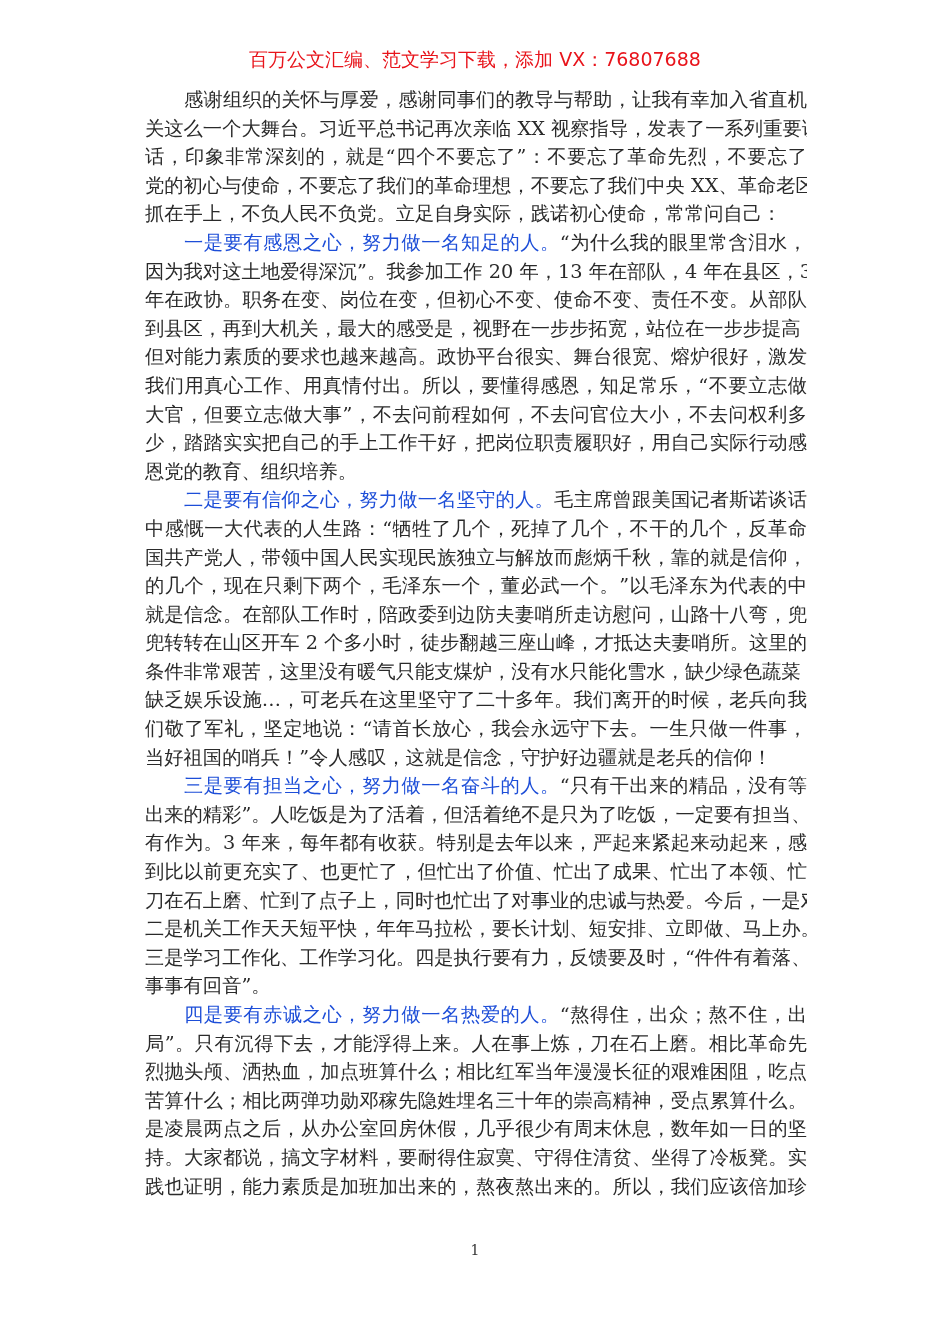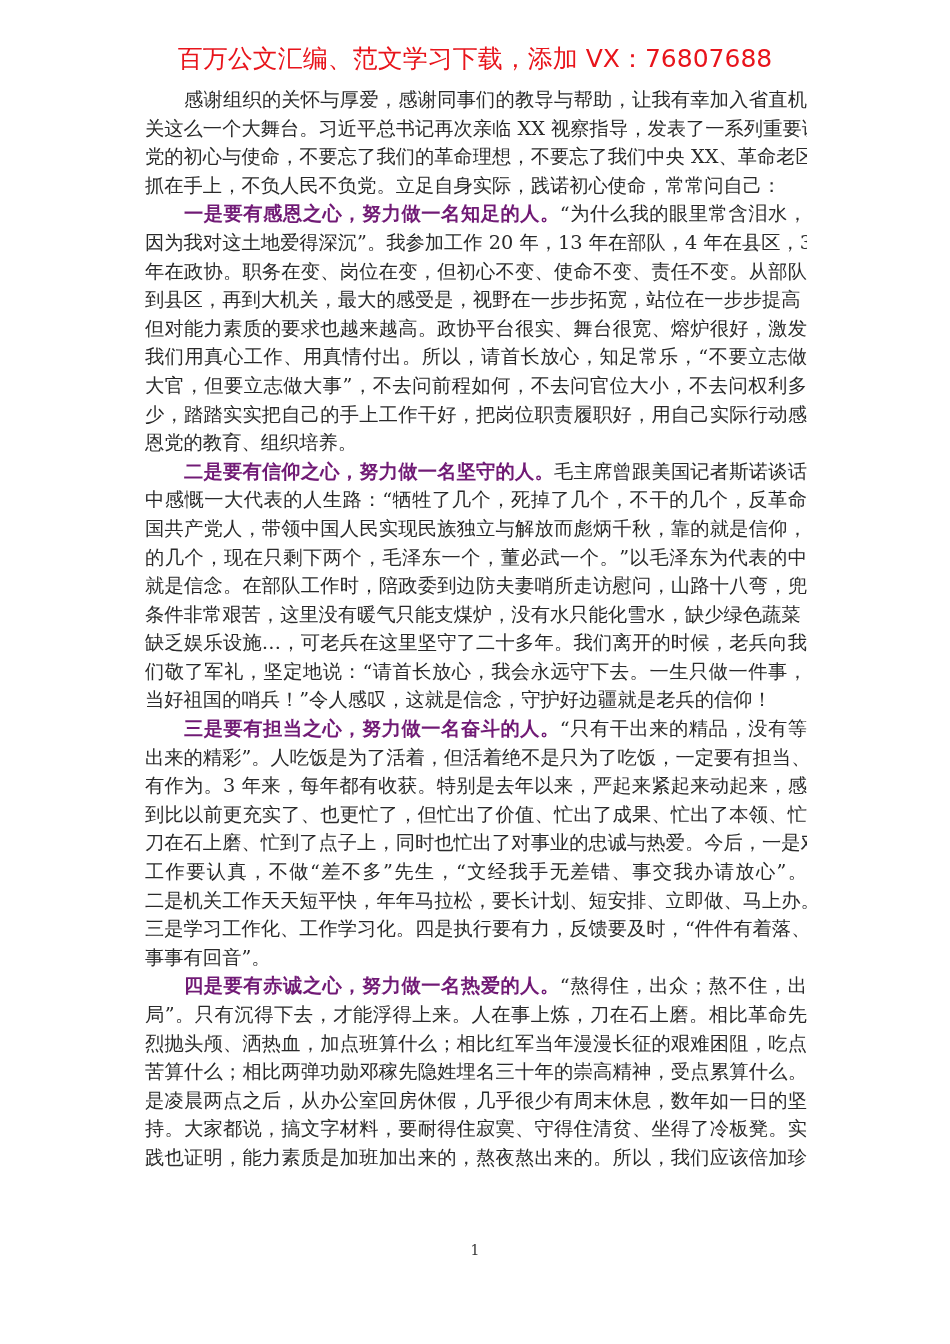--- a/index.html
+++ b/index.html
@@ -1,78 +1,79 @@
 <!DOCTYPE html>
 <html><head>
 <meta charset="utf-8">
 <style>
   html, body { margin:0; padding:0; background:#ffffff; }
   body { width:950px; height:1344px; position:relative; overflow:hidden; }
   .header {
     position:absolute; left:0; top:46px; width:950px; text-align:center;
-    color:#e8141b; font-family:"DejaVu Sans", sans-serif; font-size:25px; line-height:26px;
+    color:#e8141b; font-family:"DejaVu Sans", sans-serif; font-size:19px; line-height:26px;
   }
   .body {
     position:absolute; left:145px; top:86px; width:662px;
     font-family:"DejaVu Serif", serif; font-size:19.3px; color:#2a2a2a;
   }
   .line { height:28.6px; line-height:28.6px; white-space:nowrap; text-align:justify; text-align-last:justify; overflow:hidden; }
   .line.last { text-align-last:left; }
   .line.indent { padding-left:39px; }
-  .bold { font-weight:bold; color:#701a75; font-family:"DejaVu Sans", sans-serif; }
+  .bold { font-weight:normal; color:#1d4ed8; font-family:"DejaVu Sans", sans-serif; }
   .pagenum {
     position:absolute; left:0; width:950px; top:1242px; text-align:center;
     font-family:"DejaVu Serif", serif; font-size:14px; color:#333;
   }
 </style>
 </head>
 <body>
 
 <div class="header">百万公文汇编、范文学习下载，添加 VX：76807688</div>
 
 <div class="body">
 
   <div>
     <div class="line indent">感谢组织的关怀与厚爱，感谢同事们的教导与帮助，让我有幸加入省直机</div>
     <div class="line">关这么一个大舞台。习近平总书记再次亲临 XX 视察指导，发表了一系列重要讲</div>
+    <div class="line">话，印象非常深刻的，就是“四个不要忘了”：不要忘了革命先烈，不要忘了</div>
     <div class="line">党的初心与使命，不要忘了我们的革命理想，不要忘了我们中央 XX、革命老区</div>
     <div class="line last">抓在手上，不负人民不负党。立足自身实际，践诺初心使命，常常问自己：</div>
   </div>
 
   <div>
     <div class="line indent"><span class="bold">一是要有感恩之心，努力做一名知足的人。</span><span>“为什么我的眼里常含泪水，</span></div>
     <div class="line">因为我对这土地爱得深沉”。我参加工作 20 年，13 年在部队，4 年在县区，3</div>
     <div class="line">年在政协。职务在变、岗位在变，但初心不变、使命不变、责任不变。从部队</div>
     <div class="line">到县区，再到大机关，最大的感受是，视野在一步步拓宽，站位在一步步提高，</div>
     <div class="line">但对能力素质的要求也越来越高。政协平台很实、舞台很宽、熔炉很好，激发</div>
-    <div class="line">我们用真心工作、用真情付出。所以，请首长放心，知足常乐，“不要立志做</div>
+    <div class="line">我们用真心工作、用真情付出。所以，要懂得感恩，知足常乐，“不要立志做</div>
     <div class="line">大官，但要立志做大事”，不去问前程如何，不去问官位大小，不去问权利多</div>
     <div class="line">少，踏踏实实把自己的手上工作干好，把岗位职责履职好，用自己实际行动感</div>
     <div class="line last">恩党的教育、组织培养。</div>
   </div>
 
   <div>
     <div class="line indent"><span class="bold">二是要有信仰之心，努力做一名坚守的人。</span><span>毛主席曾跟美国记者斯诺谈话</span></div>
     <div class="line">中感慨一大代表的人生路：“牺牲了几个，死掉了几个，不干的几个，反革命</div>
     <div class="line">国共产党人，带领中国人民实现民族独立与解放而彪炳千秋，靠的就是信仰，</div>
     <div class="line">的几个，现在只剩下两个，毛泽东一个，董必武一个。”以毛泽东为代表的中</div>
     <div class="line">就是信念。在部队工作时，陪政委到边防夫妻哨所走访慰问，山路十八弯，兜</div>
+    <div class="line">兜转转在山区开车 2 个多小时，徒步翻越三座山峰，才抵达夫妻哨所。这里的</div>
     <div class="line">条件非常艰苦，这里没有暖气只能支煤炉，没有水只能化雪水，缺少绿色蔬菜，</div>
     <div class="line">缺乏娱乐设施…，可老兵在这里坚守了二十多年。我们离开的时候，老兵向我</div>
     <div class="line">们敬了军礼，坚定地说：“请首长放心，我会永远守下去。一生只做一件事，</div>
     <div class="line last">当好祖国的哨兵！”令人感叹，这就是信念，守护好边疆就是老兵的信仰！</div>
   </div>
 
   <div>
     <div class="line indent"><span class="bold">三是要有担当之心，努力做一名奋斗的人。</span><span>“只有干出来的精品，没有等</span></div>
     <div class="line">出来的精彩”。人吃饭是为了活着，但活着绝不是只为了吃饭，一定要有担当、</div>
     <div class="line">有作为。3 年来，每年都有收获。特别是去年以来，严起来紧起来动起来，感</div>
     <div class="line">到比以前更充实了、也更忙了，但忙出了价值、忙出了成果、忙出了本领、忙</div>
     <div class="line">刀在石上磨、忙到了点子上，同时也忙出了对事业的忠诚与热爱。今后，一是对</div>
-    <div class="line">工作要认真，不做“差不多”先生，“文经我手无差错、事交我办请放心”。</div>
     <div class="line">二是机关工作天天短平快，年年马拉松，要长计划、短安排、立即做、马上办。</div>
     <div class="line">三是学习工作化、工作学习化。四是执行要有力，反馈要及时，“件件有着落、</div>
     <div class="line last">事事有回音”。</div>
   </div>
 
   <div>
     <div class="line indent"><span class="bold">四是要有赤诚之心，努力做一名热爱的人。</span><span>“熬得住，出众；熬不住，出</span></div>
     <div class="line">局”。只有沉得下去，才能浮得上来。人在事上炼，刀在石上磨。相比革命先</div>
     <div class="line">烈抛头颅、洒热血，加点班算什么；相比红军当年漫漫长征的艰难困阻，吃点</div>
     <div class="line">苦算什么；相比两弹功勋邓稼先隐姓埋名三十年的崇高精神，受点累算什么。</div>

